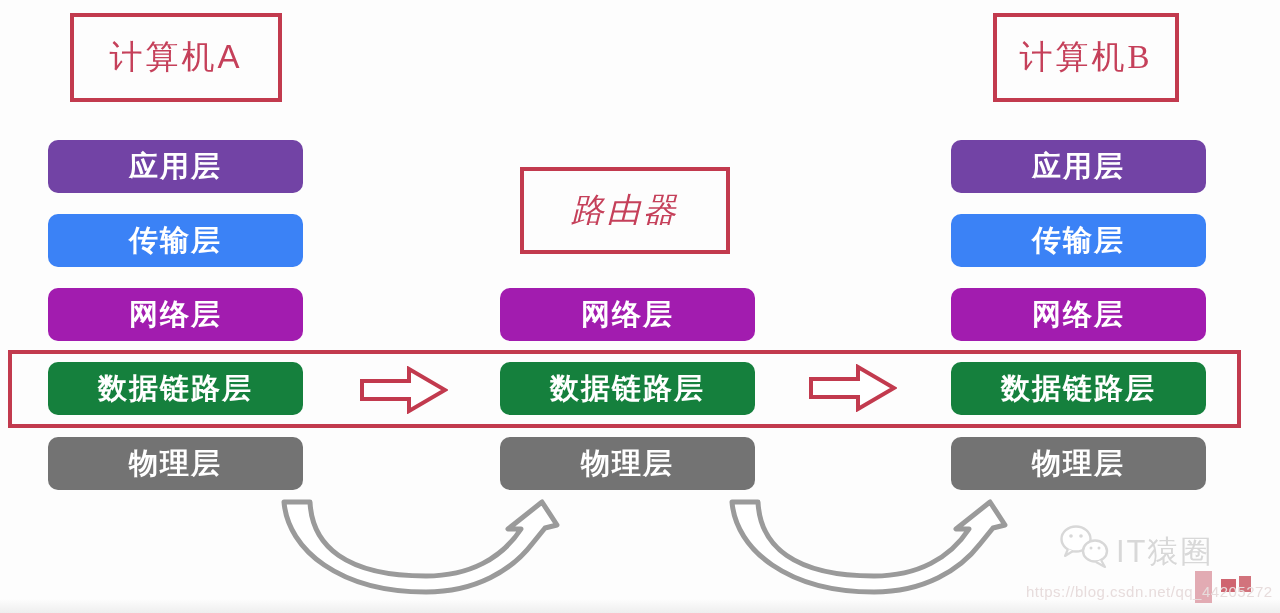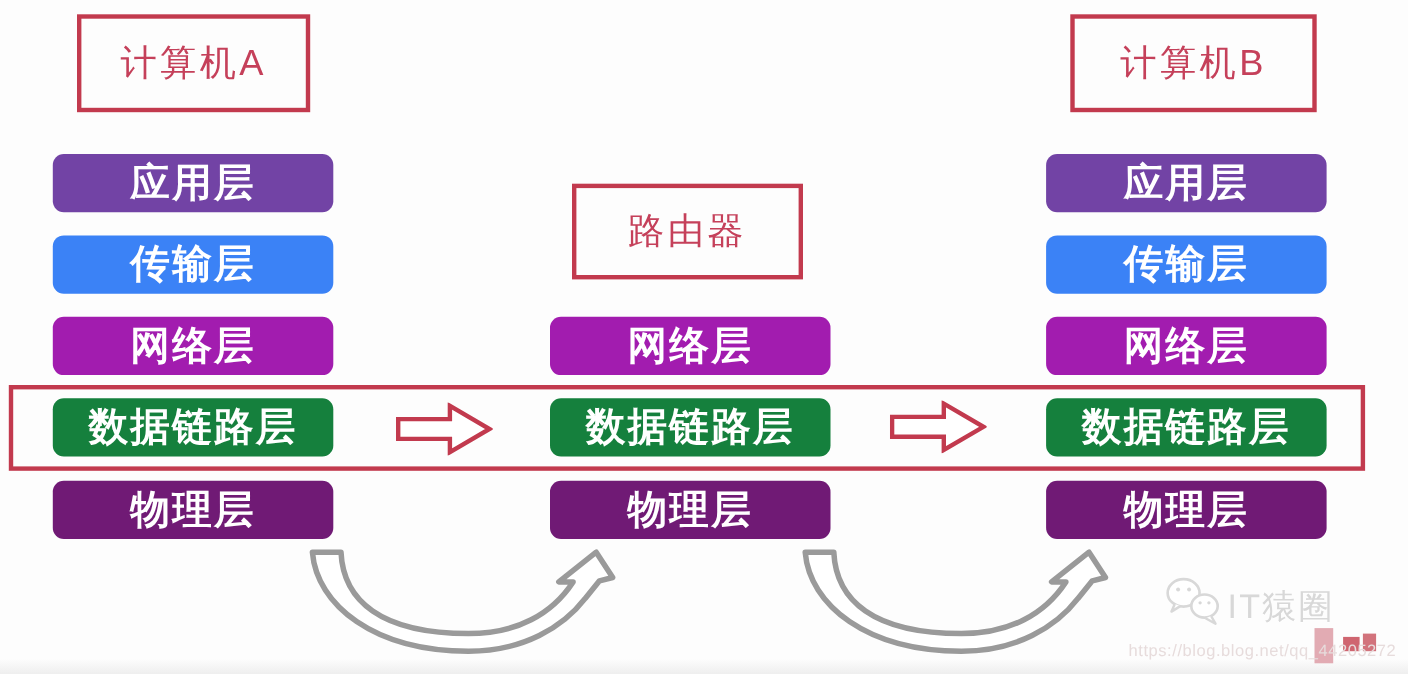--- a/index.html
+++ b/index.html
@@ -16,29 +16,29 @@
   
   .titlebox{
     position:absolute;box-sizing:border-box;border:4px solid #c23a4e;
     color:#c5405a;font-size:33px;letter-spacing:3px;
     display:flex;align-items:center;justify-content:center;
     background:transparent;z-index:2;
   }
   
   .bar{
     position:absolute;width:255px;height:53px;border-radius:10px;
-    color:#ffffff;font-weight:bold;font-size:36px;letter-spacing:2px;
+    color:#ffffff;font-weight:bold;font-size:29px;letter-spacing:2px;
     display:flex;align-items:center;justify-content:center;
     z-index:2;
   }
   .c-app  {background:#7243a5;}
   .c-trans{background:#3b82f6;}
   .c-net  {background:#a21caf;}
   .c-dlink{background:#15803d;}
-  .c-phys {background:#701a75;}
+  .c-phys {background:#737373;}
   .icon-abs{position:absolute;z-index:3;}
   
   .wm-brand{
     position:absolute;left:1116px;top:531px;z-index:4;
     color:#d8d8d8;font-size:31px;letter-spacing:2px;
     text-shadow:0 1px 1px #ffffff;
     text-align:center;
   }
   .wm-url{
     position:absolute;left:1026px;top:583px;z-index:5;
@@ -56,22 +56,22 @@
 </head>
 <body>
 
 <div class="stage">
 
   <div class="bottom-fade"></div>
 
   <div class="hl-band"></div>
 
   <div class="titlebox" style="left:70px;top:13px;width:212px;height:89px;">计算机A</div>
-  <div class="titlebox" style="left:520px;top:167px;width:210px;height:87px;">路由器</div>
-  <div class="titlebox" style="left:973px;top:13px;width:224px;height:89px;">计算机B</div>
+  <div class="titlebox" style="left:520px;top:167px;width:210px;height:87px;font-style:italic;">路由器</div>
+  <div class="titlebox" style="left:993px;top:13px;width:186px;height:89px;font-family:Liberation Serif, serif;">计算机B</div>
 
   <div class="bar c-app" style="left:48px;top:140px;">应用层</div>
   <div class="bar c-trans" style="left:48px;top:214px;">传输层</div>
   <div class="bar c-net" style="left:48px;top:288px;">网络层</div>
   <div class="bar c-dlink" style="left:48px;top:362px;">数据链路层</div>
   <div class="bar c-phys" style="left:48px;top:437px;">物理层</div>
 
   <div class="bar c-net" style="left:500px;top:288px;">网络层</div>
   <div class="bar c-dlink" style="left:500px;top:362px;">数据链路层</div>
   <div class="bar c-phys" style="left:500px;top:437px;">物理层</div>
@@ -109,15 +109,15 @@
     <path d="M42,37 L46,44 L37,39" fill="#ffffff" stroke="#d8d8d8" stroke-width="2.2" stroke-linejoin="round"></path>
     <circle cx="32" cy="25" r="1.5" fill="#d8d8d8"></circle>
     <circle cx="40" cy="25" r="1.5" fill="#d8d8d8"></circle>
   </svg>
   <div class="wm-brand">IT猿圈</div>
 
   <div class="red-block rb1"></div>
   <div class="red-block rb2"></div>
   <div class="red-block rb3"></div>
 
-  <div class="wm-url">https://blog.blog.net/qq_44205272</div>
+  <div class="wm-url">https://blog.csdn.net/qq_44205272</div>
 
 </div>
 
 </body></html>

